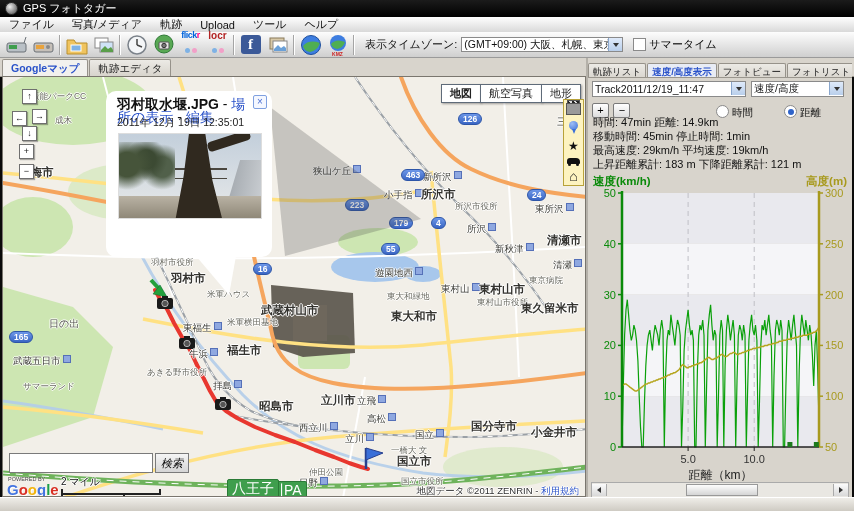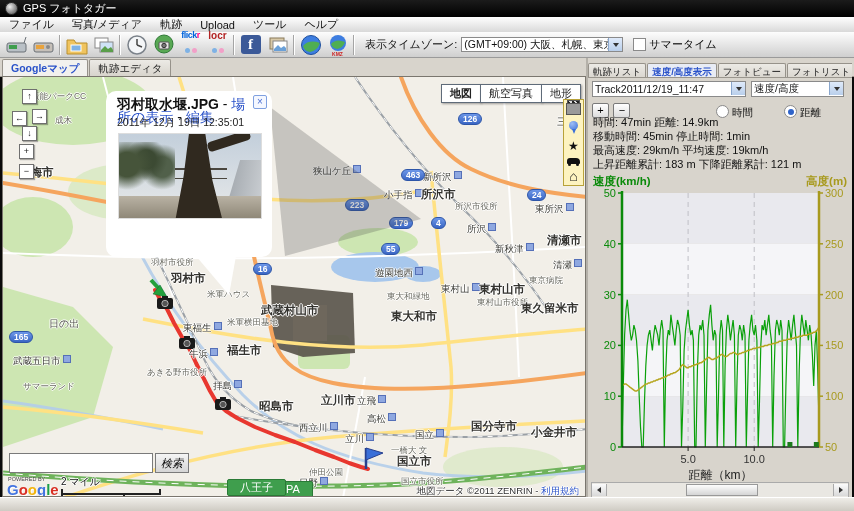--- a/index.html
+++ b/index.html
@@ -42,21 +42,21 @@
   #map-labels{position:absolute;left:0;top:0;width:584px;height:421px;z-index:3;}
   .map-lbl{position:absolute;white-space:nowrap;color:#4a4a44;font-size:10px;
            text-shadow:1px 0 #fff,-1px 0 #fff,0 1px #fff,0 -1px #fff;}
   .map-lbl.city{font-size:11.5px;font-weight:bold;color:#33322e;}
   .map-lbl.small{font-size:10px;color:#50504a;}
   .map-lbl.tiny{font-size:8.5px;color:#68685f;}
   .map-lbl.station{font-size:9.5px;color:#3b3b35;}
   .map-lbl.station::after{content:"";display:inline-block;width:6px;height:6px;margin-left:2px;background:#8fa8e0;border:1px solid #5570b8;vertical-align:1px;}
   .map-lbl.badge{background:linear-gradient(#6d97e8,#3a66c4);border:1px solid #2d55a8;color:#fff;font-size:8.5px;
                  border-radius:7px;padding:0 4px;text-shadow:none;font-weight:bold;}
-  .map-lbl.green-badge{background:#3f9e4d;border:1px solid #2a7a36;color:#fff;font-size:11px;border-radius:2px;padding:0 12px;text-shadow:none;}
+  .map-lbl.green-badge{background:#3f9e4d;border:1px solid #2a7a36;color:#fff;font-size:14px;border-radius:2px;padding:0 4px;text-shadow:none;}
   
   .panbox{position:absolute;width:13px;height:13px;background:#fff;border:1px solid #6f6f6f;box-shadow:1px 1px 1px rgba(0,0,0,.3);
           font-size:9px;line-height:12px;text-align:center;color:#222;z-index:6;}
   #maptype{position:absolute;right:4px;top:6px;z-index:6;}
   .mtbtn{display:inline-block;background:#fff;border:1px solid #5f6b79;font-size:11px;padding:1px 8px;color:#222;
          box-shadow:1px 1px 2px rgba(0,0,0,.35);margin-left:-1px;}
   .mtbtn.sel{font-weight:bold;}
   #sidebar-tools{position:absolute;right:1px;top:22px;width:19px;background:#fdf3c0;border:1px solid #b8a23a;z-index:6;
                  display:flex;flex-direction:column;align-items:center;padding:3px 0;gap:6px;}
   .clap{width:13px;height:10px;background:#9a9a9a;border:1px solid #555;position:relative;}

